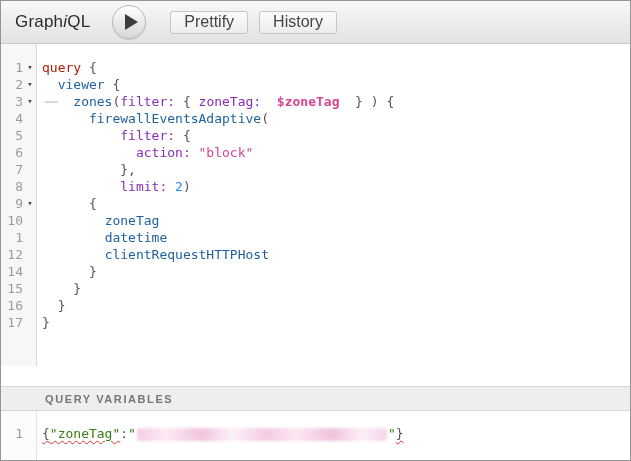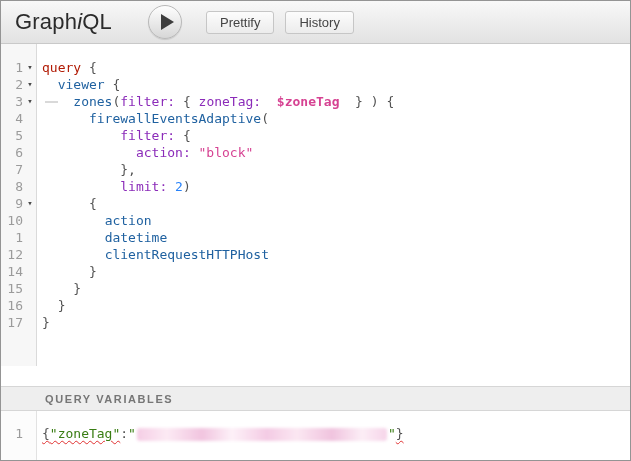--- a/index.html
+++ b/index.html
@@ -13,42 +13,42 @@
   }
   
   .topbar {
     height:43px;
     display:flex; align-items:center;
     padding-left:14px;
     background:linear-gradient(#f8f8f8, #e2e2e2);
     border-bottom:1px solid #c9c9c9;
   }
   .logo {
-    font-size:22px; color:#2b2b2b; margin-right:36px;
+    font-size:17px; color:#2b2b2b; margin-right:22px;
     letter-spacing:0.2px; cursor:default;
   }
   .logo em { font-style:italic; }
   .execute-btn {
     width:34px; height:34px; border-radius:50%;
     border:1px solid #b9b9b9;
     background:linear-gradient(#fefefe, #d7d7d7);
     display:flex; align-items:center; justify-content:center;
     margin-right:24px; cursor:pointer;
     box-shadow:0 1px 1px rgba(0,0,0,0.12);
   }
   .play-tri {
     width:0; height:0;
     border-top:8px solid transparent;
     border-bottom:8px solid transparent;
     border-left:13px solid #3d3d3d;
     margin-left:4px;
   }
   .tb-btn {
     font-family:"Liberation Sans", sans-serif;
-    font-size:13px; color:#444;
+    font-size:16px; color:#444;
     height:23px; padding:0 13px;
     background:linear-gradient(#fcfcfc, #ececec);
     border:1px solid #c6c6c6; border-radius:3px;
     margin-right:11px; cursor:pointer;
   }
   
   .mono { font-family:"DejaVu Sans Mono", monospace; font-size:13px; line-height:17px; }
   .line { display:flex; }
   .ln { width:22px; flex:none; text-align:right; color:#9b9b9b; }
   .foldcell { width:14px; flex:none; text-align:center; color:#4a4a4a; font-size:9px; line-height:17px; }
@@ -169,21 +169,21 @@
           <span class="codecell"><span class="c-p">          </span><span class="c-a">limit:</span><span class="c-p"> </span><span class="c-n">2</span><span class="c-p">)</span></span>
         </div>
         <div class="line">
           <span class="ln">9</span>
           <span class="foldcell">▾</span>
           <span class="codecell"><span class="c-p">      {</span></span>
         </div>
         <div class="line">
           <span class="ln">10</span>
           <span class="foldcell"></span>
-          <span class="codecell"><span class="c-p">        </span><span class="c-f">action</span></span>
+          <span class="codecell"><span class="c-p">        </span><span class="c-f">zoneTag</span></span>
         </div>
         <div class="line">
           <span class="ln">1</span>
           <span class="foldcell"></span>
           <span class="codecell"><span class="c-p">        </span><span class="c-f">datetime</span></span>
         </div>
         <div class="line">
           <span class="ln">12</span>
           <span class="foldcell"></span>
           <span class="codecell"><span class="c-p">        </span><span class="c-f">clientRequestHTTPHost</span></span>

